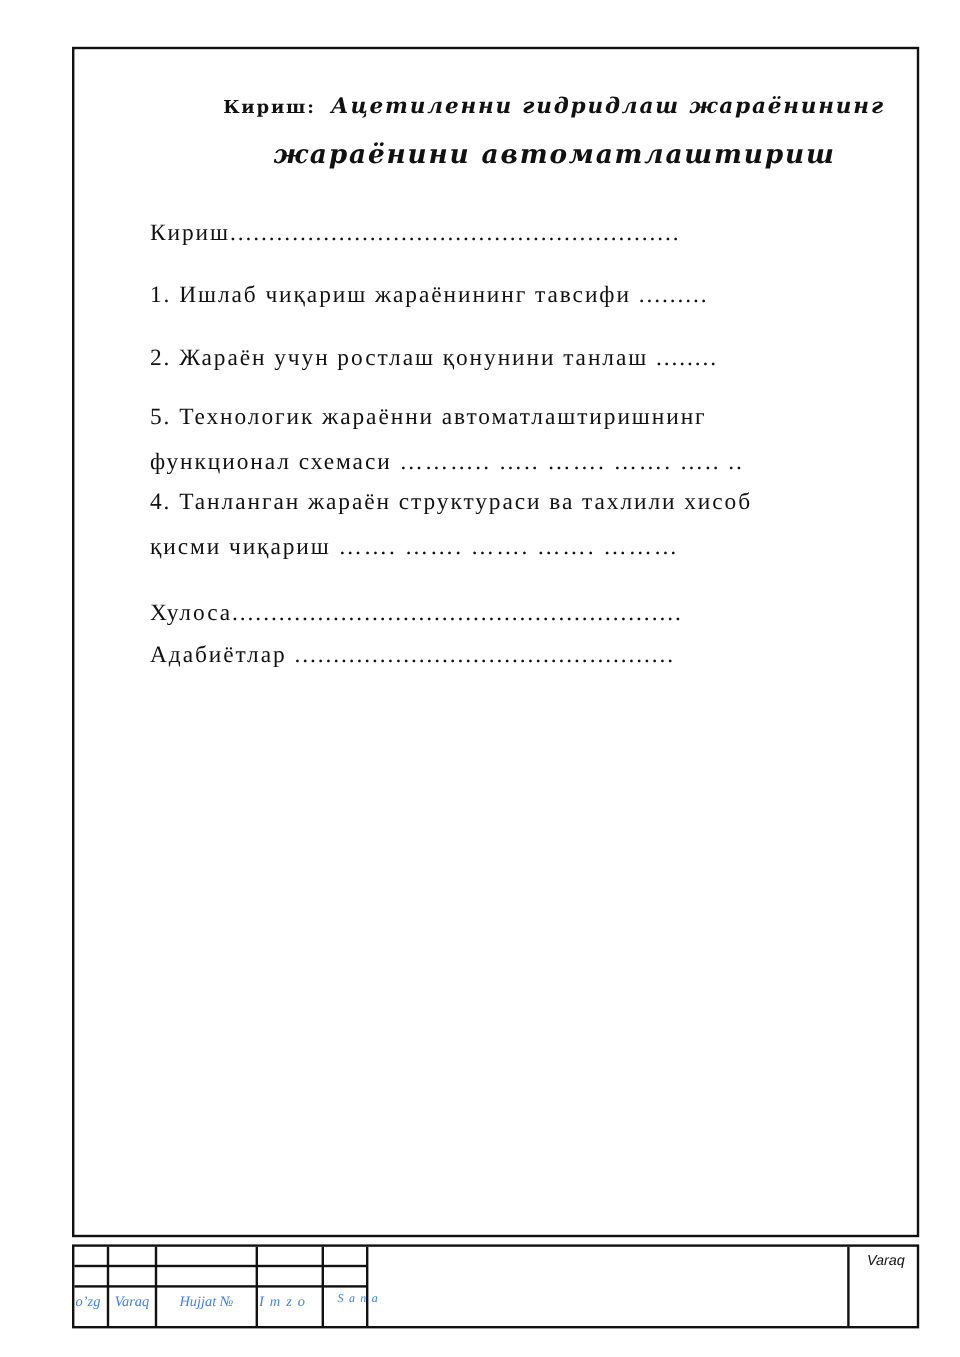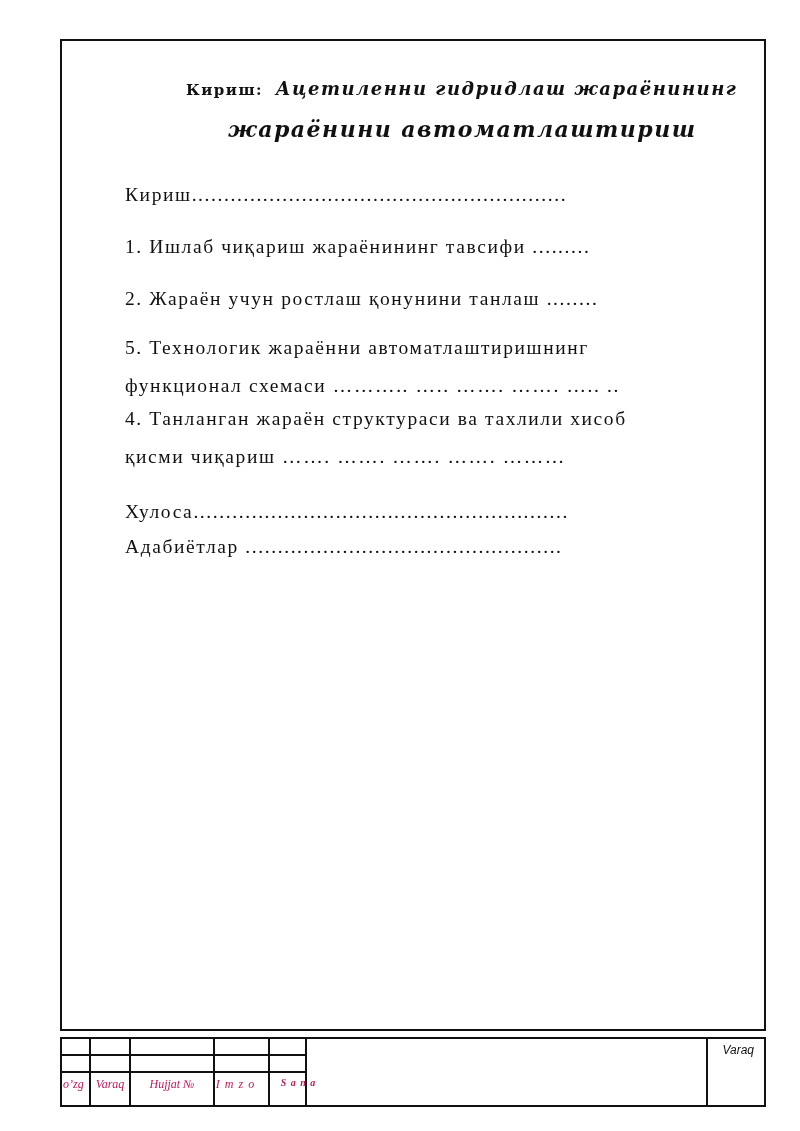--- a/index.html
+++ b/index.html
@@ -25,21 +25,21 @@
     }
     .stamp {
       position: absolute; left: 60px; top: 1037px; width: 706px; height: 70px;
       border-top: 2px solid #111; border-bottom: 2px solid #111; border-left: 2px solid #111; border-right: 2px solid #111;
       box-sizing: border-box;
     }
     .vline { position: absolute; top: 0; bottom: 0; width: 2px; background: #111; }
     .hline { position: absolute; left: 0; height: 1.5px; background: #111; }
     .stamp-cell {
       position: absolute; top: 33px; height: 33px; display: flex; align-items: center; justify-content: center;
-      font-family: "Liberation Serif", serif; font-style: italic; font-size: 12px; color: #be185d;
+      font-family: "Liberation Serif", serif; font-style: italic; font-size: 12px; color: #3b82f6;
     }
     .stamp-right {
       position: absolute; top: 4px; right: 10px;
       font-family: "Liberation Sans", sans-serif; font-style: italic; font-size: 12px; color: #111;
     }
   </style>
 </head>
 <body>
 
 <div class="frame"></div>
@@ -67,16 +67,16 @@
   <div class="vline" style="left:67px;"></div>
   <div class="vline" style="left:151px;"></div>
   <div class="vline" style="left:206px;"></div>
   <div class="vline" style="left:243px;"></div>
   <div class="vline" style="left:644px;"></div>
 
   <div class="stamp-cell" style="left:0; width:27px; justify-content:flex-start; top:33px; height:24px; padding-left:1px;">o’zg</div>
   <div class="stamp-cell" style="left:29px; width:38px; top:33px; height:24px;">Varaq</div>
   <div class="stamp-cell" style="left:69px; width:82px; top:33px; height:24px;">Hujjat №</div>
   <div class="stamp-cell" style="left:153px; width:41px; top:33px; height:24px; letter-spacing:1px;">I m z o</div>
-  <div class="stamp-cell" style="left:208px; width:57px; top:31px; height:24px; font-size:10px; letter-spacing:1px;font-weight:bold;">S a n a</div>
+  <div class="stamp-cell" style="left:208px; width:57px; top:31px; height:24px; font-size:10px; letter-spacing:1px;">S a n a</div>
 
   <div class="stamp-right">Varaq</div>
 </div>
 
 </body></html>

